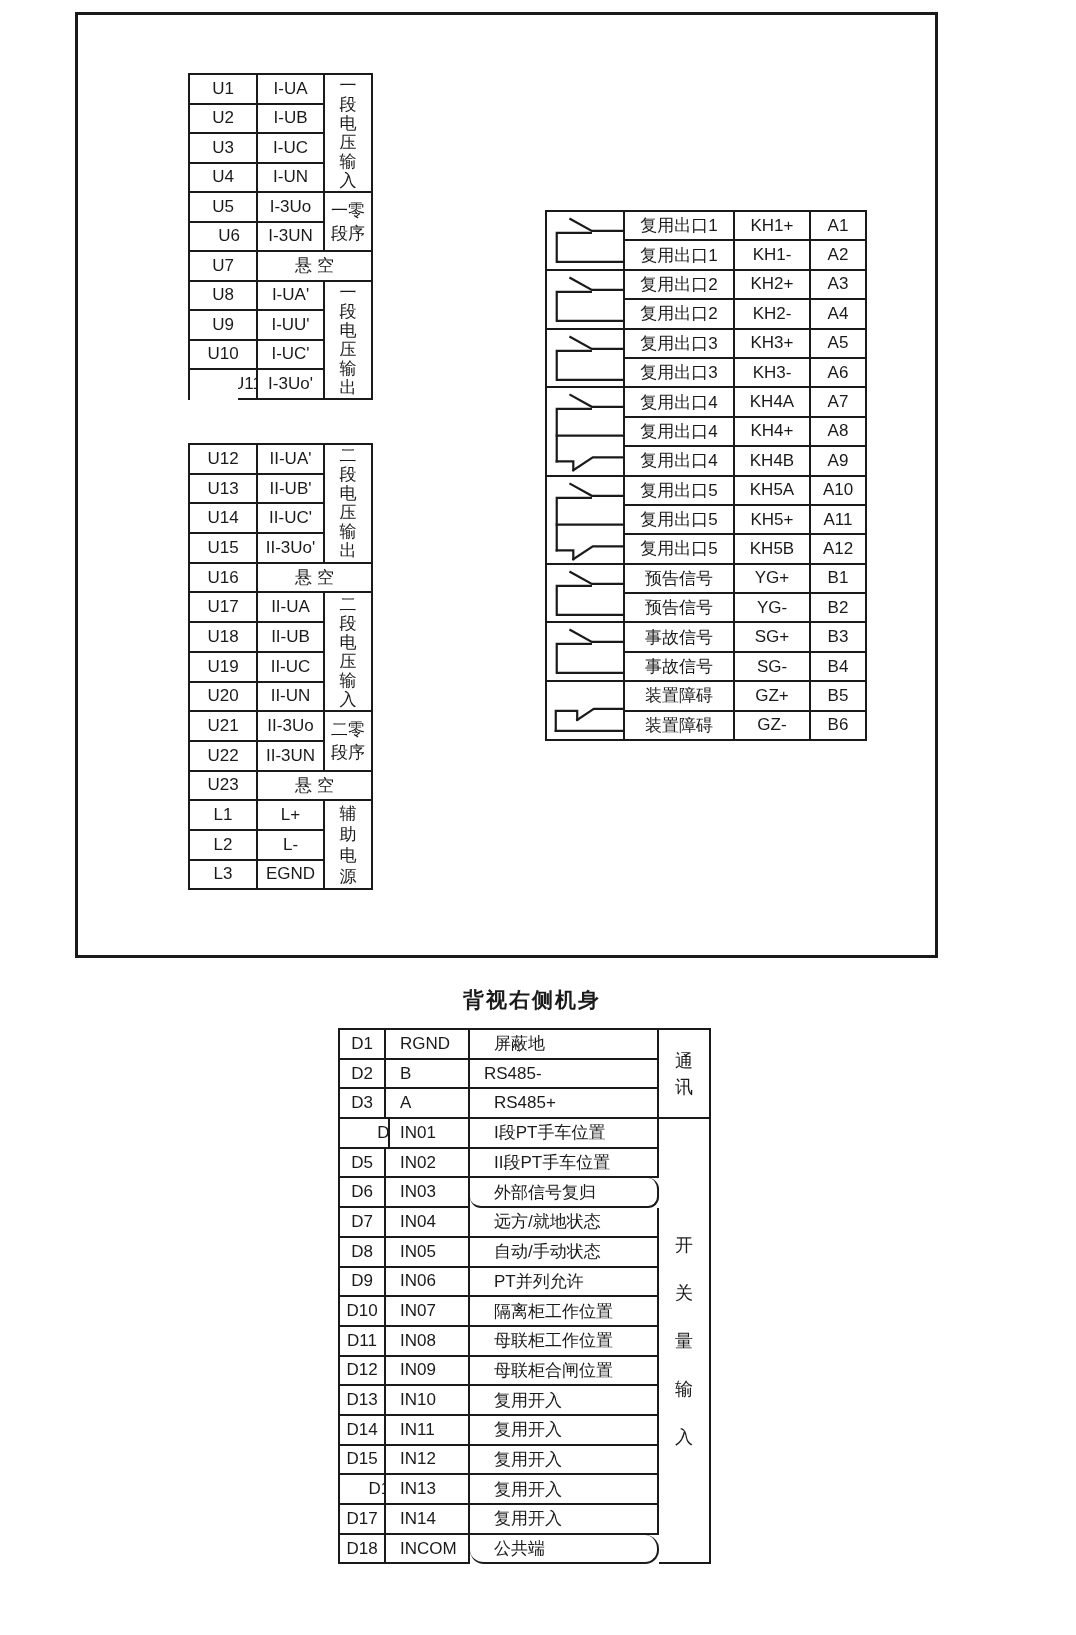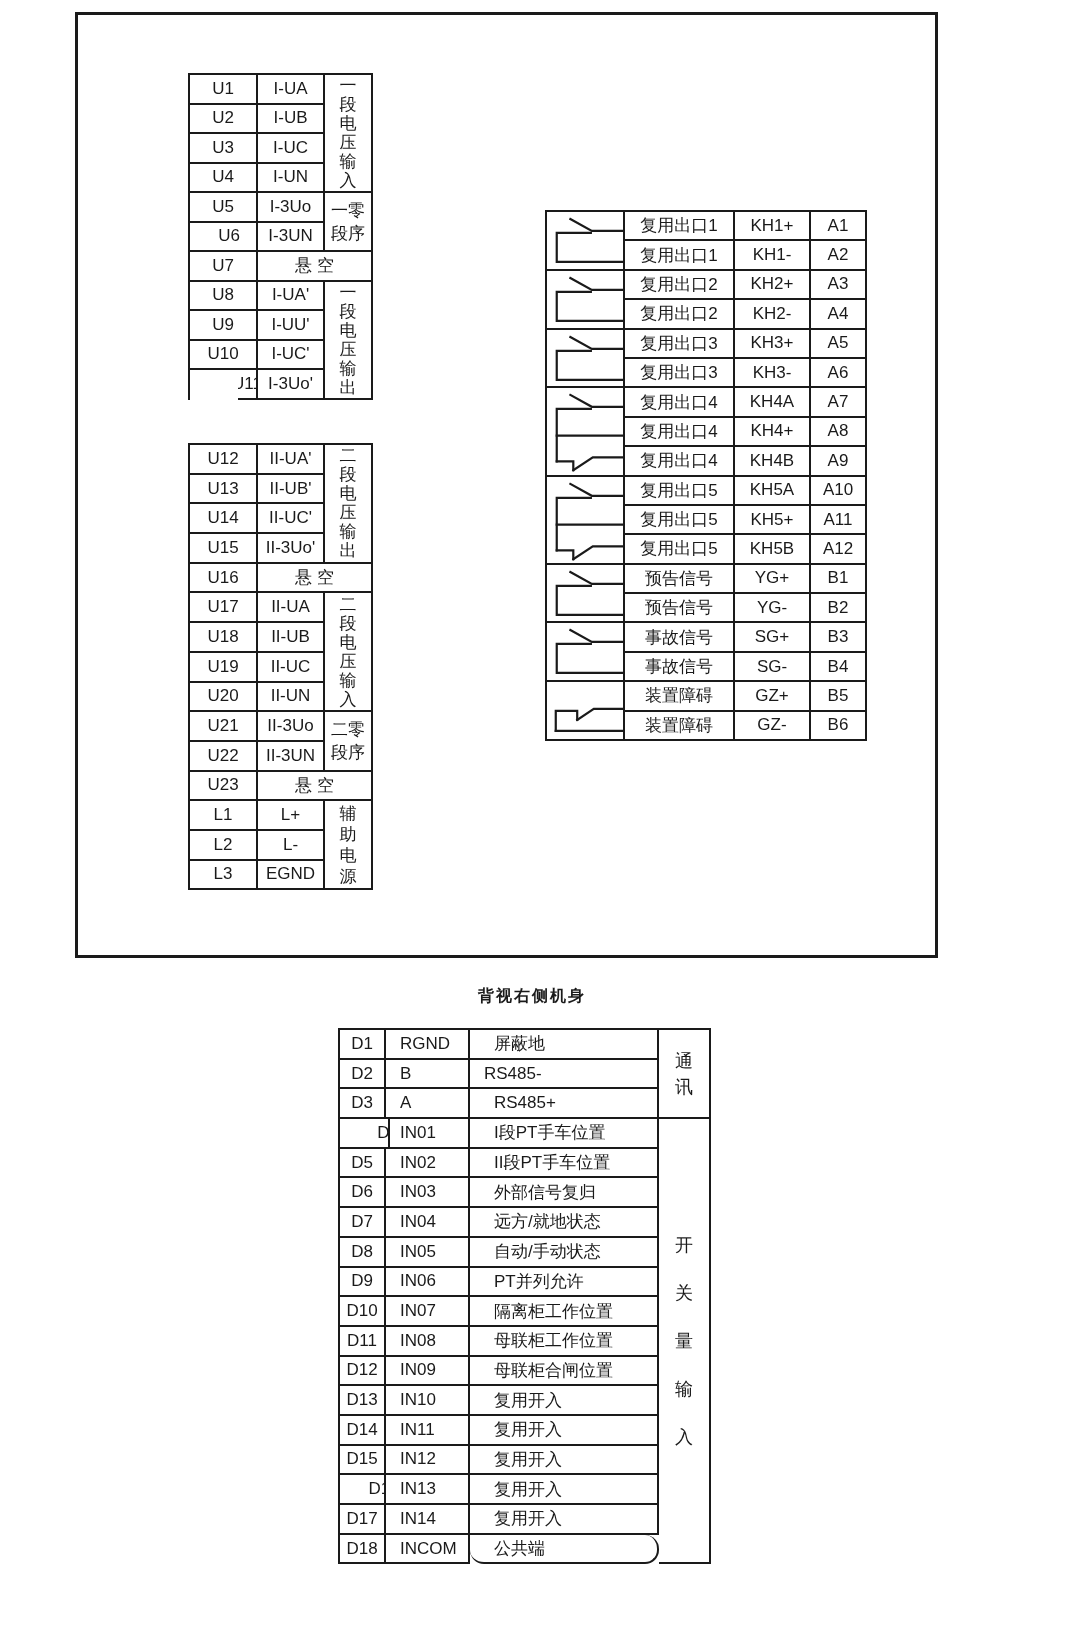--- a/index.html
+++ b/index.html
@@ -19,21 +19,21 @@
   .sym { padding: 0; }
   .sym .icon-wrap { position: absolute; left: 0; top: 0; right: 0; bottom: 0; display: block; }
   .sym svg { position: absolute; left: 0; top: 0; width: 100%; height: 100%; display: block; }
 
   #voltage-table-1 { left: 188px; top: 73px;  grid-template-columns: 68px 67px 48px; grid-auto-rows: 29.5px; }
   #voltage-table-2 { left: 188px; top: 443px; grid-template-columns: 68px 67px 48px; grid-auto-rows: 29.7px; }
   #output-table    { left: 545px; top: 210px; grid-template-columns: 78px 110px 76px 56px; grid-auto-rows: 29.4px; }
   #din-table       { left: 338px; top: 1028px; grid-template-columns: 46px 84px 189px 52px; grid-auto-rows: 29.7px; }
 
   .title { position: absolute; left: 432px; top: 986px; width: 200px; text-align: center;
-           font-size: 16px; font-weight: 600; letter-spacing: 2px; }
+           font-size: 21px; font-weight: 600; letter-spacing: 2px; }
 </style>
 </head>
 <body>
 
 <div class="outer-box"></div>
 
 <div id="voltage-table-1" class="tbl">
     <div class="cell" style="grid-area: 1 / 1;">U1</div>
     <div class="cell" style="grid-area: 1 / 2;">I-UA</div>
     <div class="cell" style="grid-area: 2 / 1;">U2</div>
@@ -230,21 +230,21 @@
     <div class="cell left" style="grid-area: 3 / 2;">A</div>
     <div class="cell leftw" style="grid-area: 3 / 3;">RS485+</div>
     <div class="cell" style="grid-area: 4 / 1; padding-left: 48px;">D4</div>
     <div class="cell left" style="grid-area: 4 / 2;">IN01</div>
     <div class="cell leftw" style="grid-area: 4 / 3;">I段PT手车位置</div>
     <div class="cell" style="grid-area: 5 / 1;">D5</div>
     <div class="cell left" style="grid-area: 5 / 2;">IN02</div>
     <div class="cell leftw" style="grid-area: 5 / 3;">II段PT手车位置</div>
     <div class="cell" style="grid-area: 6 / 1;">D6</div>
     <div class="cell left" style="grid-area: 6 / 2;">IN03</div>
-    <div class="cell leftw" style="grid-area: 6 / 3;">外部信号复归</div>
+    <div class="cell leftw" style="grid-area: 6 / 3; border-radius: 11px;">外部信号复归</div>
     <div class="cell" style="grid-area: 7 / 1;">D7</div>
     <div class="cell left" style="grid-area: 7 / 2;">IN04</div>
     <div class="cell leftw" style="grid-area: 7 / 3;">远方/就地状态</div>
     <div class="cell" style="grid-area: 8 / 1;">D8</div>
     <div class="cell left" style="grid-area: 8 / 2;">IN05</div>
     <div class="cell leftw" style="grid-area: 8 / 3;">自动/手动状态</div>
     <div class="cell" style="grid-area: 9 / 1;">D9</div>
     <div class="cell left" style="grid-area: 9 / 2;">IN06</div>
     <div class="cell leftw" style="grid-area: 9 / 3;">PT并列允许</div>
     <div class="cell" style="grid-area: 10 / 1;">D10</div>

